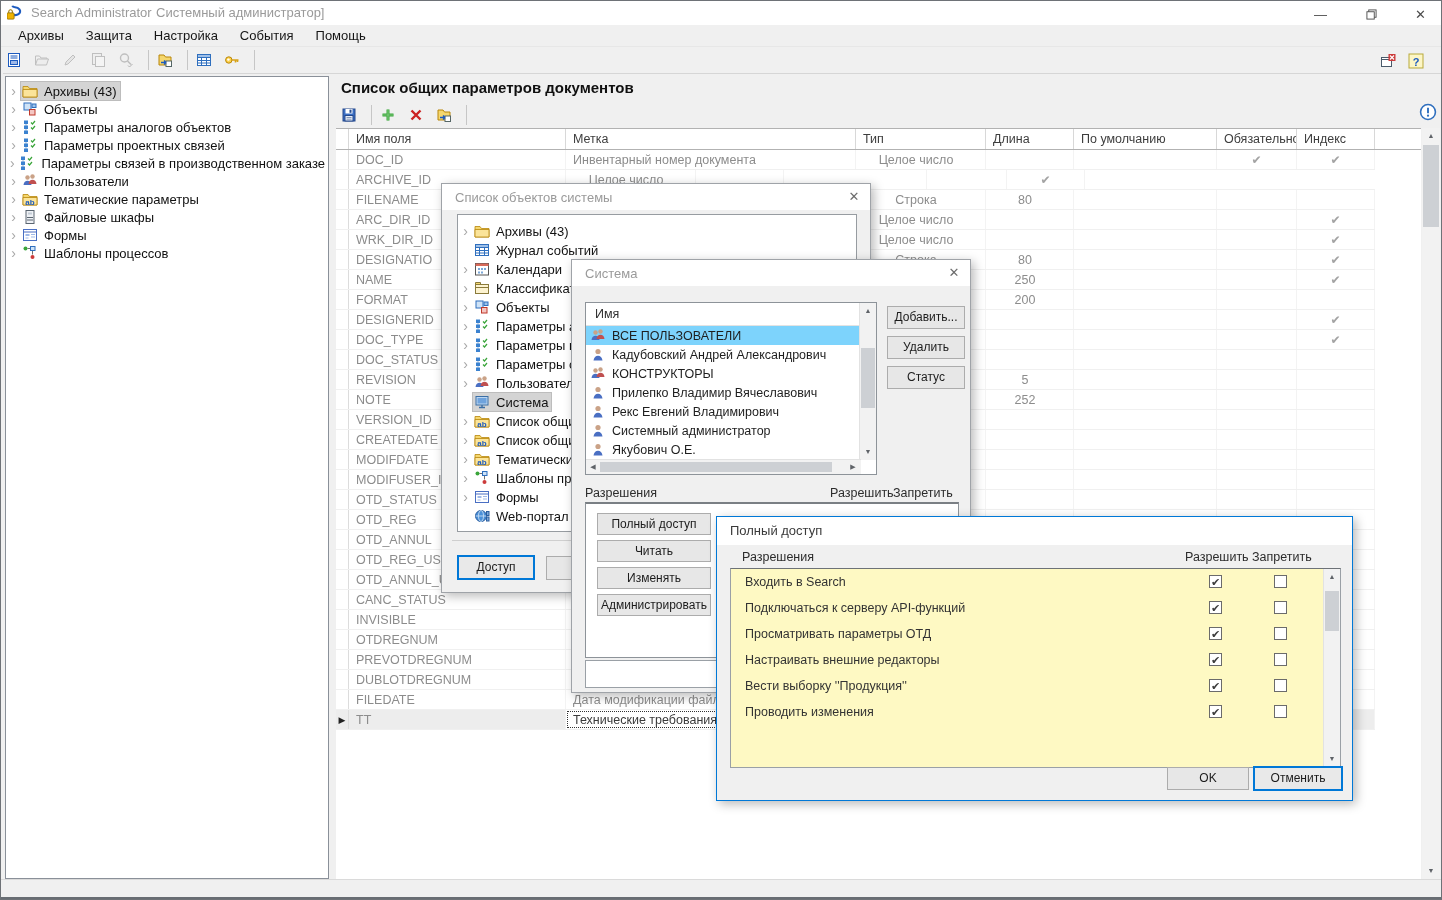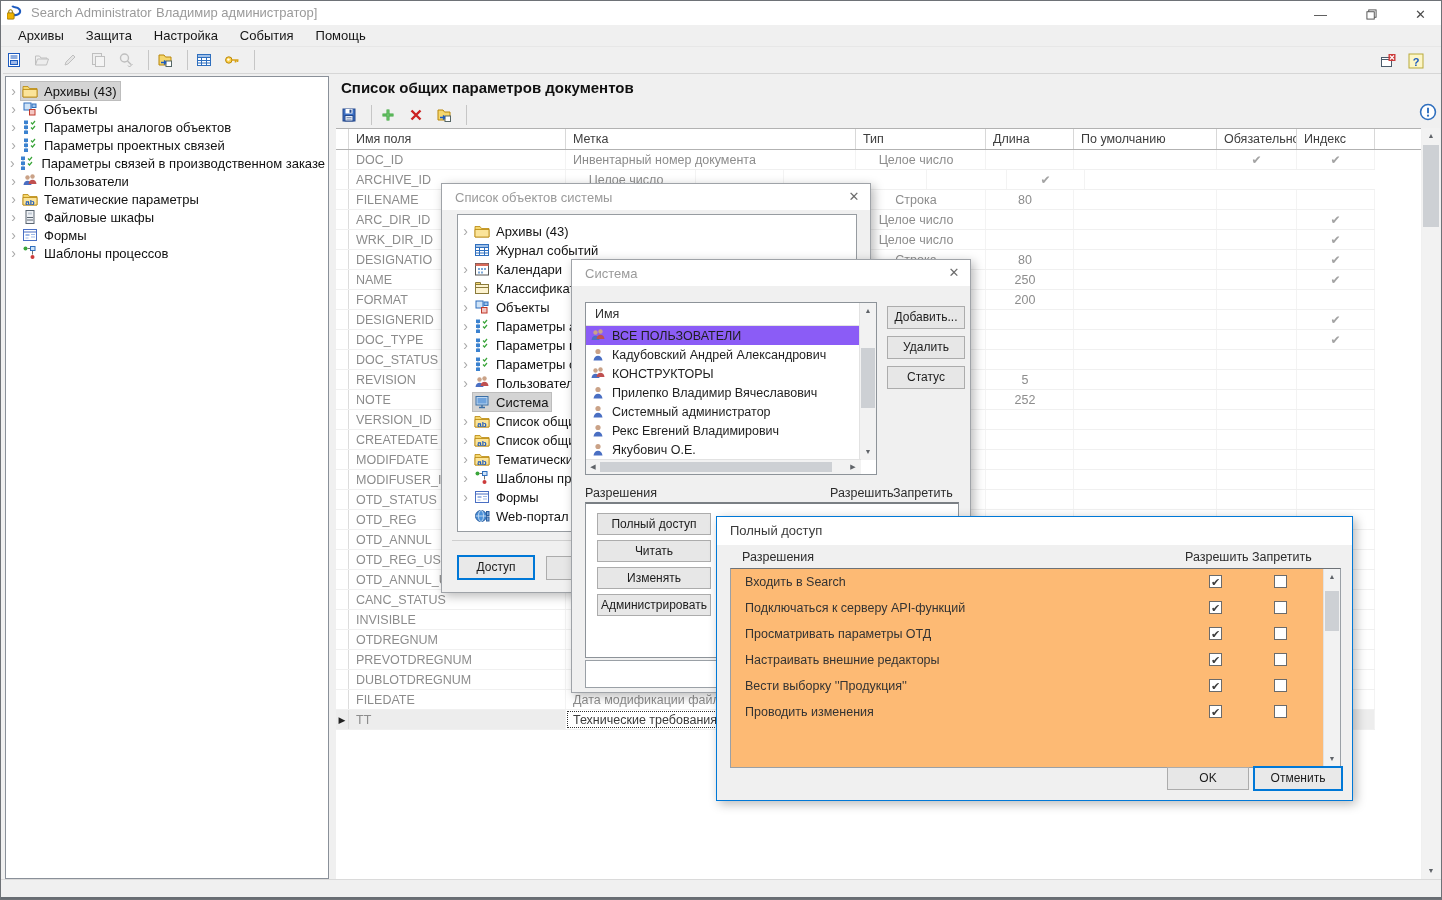--- a/index.html
+++ b/index.html
@@ -61,51 +61,51 @@
   .btn{position:absolute;background:#e7e7e7;border:1px solid #acacac;font-size:12px;color:#1c1c1c;text-align:center;font-family:"Liberation Sans",sans-serif}
   .btn.def{border:2px solid #0078d7;background:#e9e9e9}
   
   .d1-tree{position:absolute;left:15px;top:30px;width:400px;height:318px;background:#fff;border:1px solid #979ca1;padding-top:6px;overflow:hidden}
   .d1-tree .tree-item{height:19px}
   .d1-sep{position:absolute;left:10px;top:356px;width:410px;border-top:1px solid #cfcfcf}
   
   .d2-list{position:absolute;left:13px;top:42px;width:292px;height:173px;background:#fff;border:1px solid #8d9399;overflow:hidden}
   .d2-head{height:23px;border-bottom:1px solid #e3e3e3;font-size:12.5px;color:#2e2e2e;padding:4px 0 0 9px}
   .u-row{display:flex;align-items:center;height:19px;width:274px;font-size:12.5px;color:#1e1e1e;padding-left:4px;white-space:nowrap;overflow:hidden}
-  .u-row.sel{background:#8b5cf6}
+  .u-row.sel{background:#7dd3fc}
   .d2-vsb{position:absolute;right:0;top:0;width:17px;height:157px;background:#f2f2f2;border-left:1px solid #e2e2e2}
   .d2-hsb{position:absolute;left:0;bottom:0;height:15px;width:275px;background:#f2f2f2;border-top:1px solid #e2e2e2}
   .lab{position:absolute;font-size:12.5px;color:#2c2c2c;white-space:nowrap}
   .d2-permbox{position:absolute;left:13px;top:242px;width:374px;height:156px;background:#fff;border:1px solid #8d9399;border-top:2px solid #7a7f84}
   .d2-bottombar{position:absolute;left:13px;top:400px;width:374px;height:28px;background:#fff;border:1px solid #9aa0a6}
   .pbtn{position:absolute;left:11px;width:114px;height:22px;background:#e7e7e7;border:1px solid #acacac;font-size:12px;color:#1c1c1c;text-align:center;line-height:20px}
   
   .dlg3{border:1px solid #0078d7}
   .dlg3 .dtitle{color:#3a3a3a;height:28px}
-  .d3-list{position:absolute;left:13px;top:51px;width:611px;height:200px;background:#fdba74;border:1px solid #9aa0a6;border-top:1px solid #6d7277;overflow:hidden}
+  .d3-list{position:absolute;left:13px;top:51px;width:611px;height:200px;background:#fef9c3;border:1px solid #9aa0a6;border-top:1px solid #6d7277;overflow:hidden}
   .p-row{position:relative;height:26px;font-size:12.5px;color:#333;line-height:27px;padding-left:14px;white-space:nowrap}
   .cb{position:absolute;top:6px;width:13px;height:13px;background:#fff;border:1px solid #6b6b6b;font-size:11px;line-height:12px;text-align:center;color:#3c3c3c}
   .d3-vsb{position:absolute;right:0;top:0;width:17px;height:198px;background:#f2f2f2;border-left:1px solid #e2e2e2}
 </style>
 </head>
 <body>
 
 <div class="win">
 
   <div class="titlebar">
     <span class="app-ic ic">
         <svg viewBox="0 0 18 18">
           <rect x="2" y="0" width="16" height="15" rx="2" fill="#fff"></rect>
           <path d="M5 11c6 4 12-1 9-5S7 5 6 2" stroke="#1d5bbf" stroke-width="2.4" fill="none"></path>
           <rect x="0" y="10" width="8" height="7" rx="1" fill="#f0b400" stroke="#9a7500"></rect>
           <path d="M2 10V8.5a2 2 0 014 0V10" fill="none" stroke="#9a7500" stroke-width="1.2"></path>
         </svg>
       </span>
     <span class="wtitle">Search Administrator</span>
-    <span class="wsub">Владимир администратор]</span>
+    <span class="wsub">Системный администратор]</span>
     <div class="wc" style="left:1297px">—</div>
     <div class="wc" style="left:1348px">
       <svg viewBox="0 0 12 12">
           <rect x="3" y="1" width="8" height="8" fill="none" stroke="#4a4a4a"></rect>
           <rect x="1" y="3" width="8" height="8" fill="#fff" stroke="#4a4a4a"></rect>
         </svg>
     </div>
     <div class="wc" style="left:1397px">✕</div>
   </div>
 
@@ -988,30 +988,30 @@
             </span>
             <span>Прилепко Владимир Вячеславович</span>
           </div>
           <div class="u-row">
             <span class="ic">
               <svg viewBox="0 0 16 16">
                 <circle cx="8" cy="4.5" r="2.6" fill="#caa287"></circle>
                 <path d="M3.5 13.5c.5-3.2 2.1-4.8 4.5-4.8s4 1.6 4.5 4.8z" fill="#4a6fc3"></path>
               </svg>
             </span>
-            <span>Системный администратор</span>
+            <span>Рекс Евгений Владимирович</span>
           </div>
           <div class="u-row">
             <span class="ic">
               <svg viewBox="0 0 16 16">
                 <circle cx="8" cy="4.5" r="2.6" fill="#caa287"></circle>
                 <path d="M3.5 13.5c.5-3.2 2.1-4.8 4.5-4.8s4 1.6 4.5 4.8z" fill="#4a6fc3"></path>
               </svg>
             </span>
-            <span>Рекс Евгений Владимирович</span>
+            <span>Системный администратор</span>
           </div>
           <div class="u-row">
             <span class="ic">
               <svg viewBox="0 0 16 16">
                 <circle cx="8" cy="4.5" r="2.6" fill="#caa287"></circle>
                 <path d="M3.5 13.5c.5-3.2 2.1-4.8 4.5-4.8s4 1.6 4.5 4.8z" fill="#4a6fc3"></path>
               </svg>
             </span>
             <span>Якубович О.Е.</span>
           </div>

